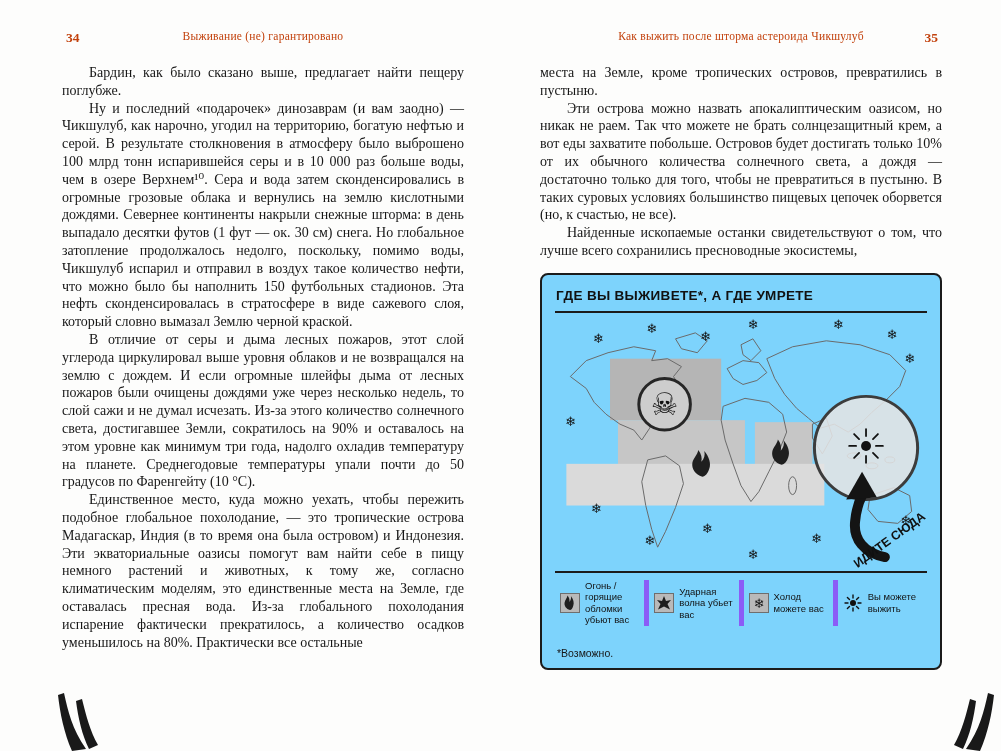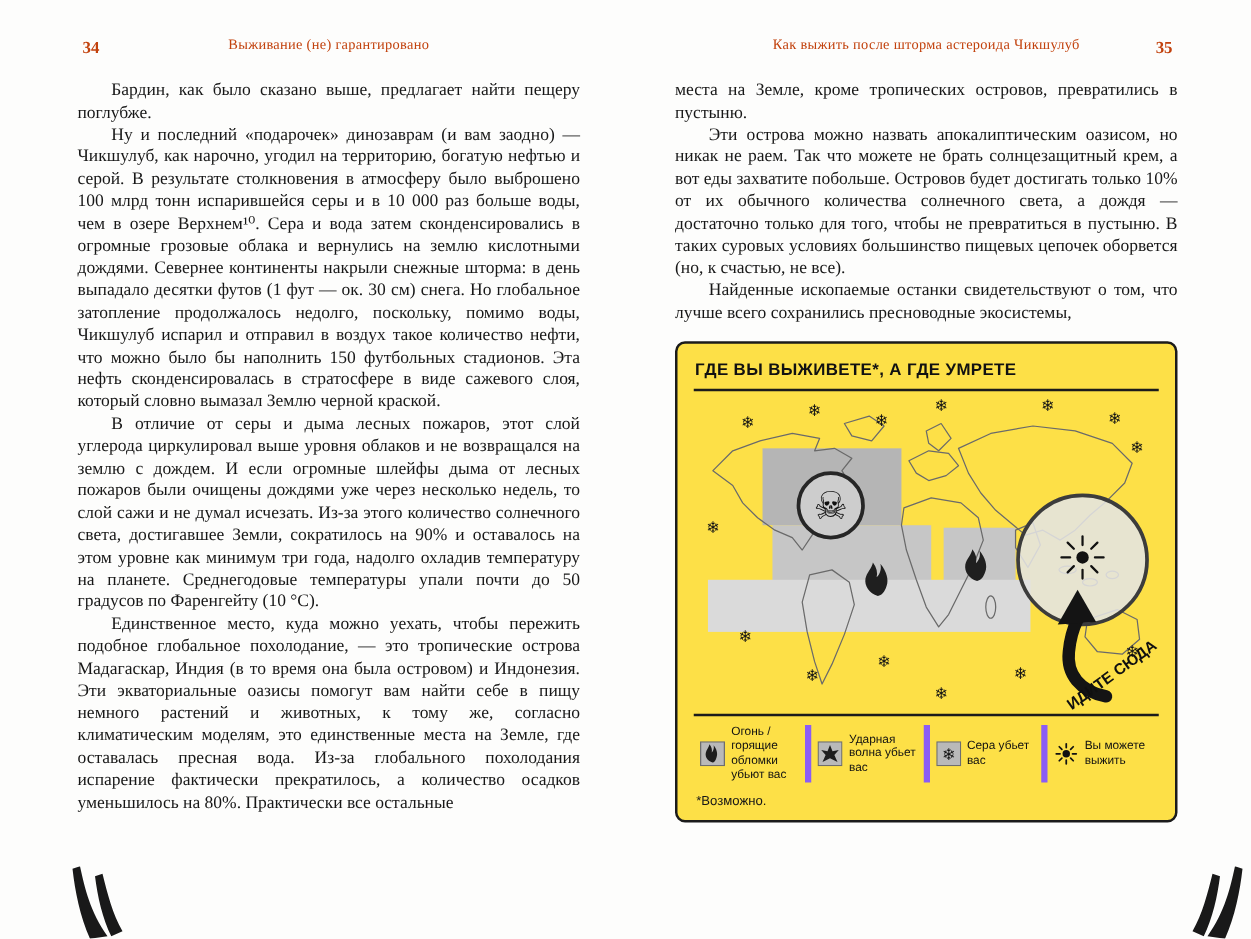--- a/index.html
+++ b/index.html
@@ -28,21 +28,21 @@
     text-indent:27px;
     hyphens:auto;
   }
   .body-text p.no-indent { text-indent:0; }
 
   
   .infobox {
     margin-top:13px;
     border:2.5px solid #1b1b1b;
     border-radius:8px;
-    background:#fde047;
+    background:#7dd3fc;
     padding:11px 13px 9px;
   }
   .infobox-title {
     font-family:"Liberation Sans","DejaVu Sans",sans-serif;
     font-weight:bold;
     font-size:13.5px;
     letter-spacing:.3px;
     color:#111;
     padding:2px 1px 8px;
     border-bottom:2px solid #1b1b1b;
@@ -58,21 +58,21 @@
     font-size:9.5px;
     line-height:11.5px;
     color:#111;
   }
   .legend-item { flex:1; display:flex; gap:5px; align-items:center; padding:0 5px; }
   .legend-item + .legend-item { border-left:5px solid #8b5cf6; }
   .legend-icon { flex:0 0 auto; margin-top:1px; }
   .infobox-footnote {
     font-family:"Liberation Sans","DejaVu Sans",sans-serif;
     font-size:10.5px;
-    margin-top:9px;
+    margin-top:21px;
     padding-left:2px;
   }
 
   .talon { position:absolute; bottom:0; width:44px; height:58px; }
   .talon-left  { left:56px; }
   .talon-right { left:952px; transform:scaleX(-1); }
 </style>
 </head>
 <body>
 
@@ -191,21 +191,21 @@
           <rect x="0.5" y="0.5" width="19" height="19" fill="#b9b9b9" stroke="#6e6e6e"></rect>
           <polygon points="10,3 12,8 17,7 13.5,11 16,16.5 10,13.5 4,16.5 6.5,11 3,7 8,8" fill="#1e1e1e"></polygon>
         </svg>
         <span>Ударная волна убьет вас</span>
       </div>
       <div class="legend-item">
         <svg class="legend-icon" width="20" height="20" viewBox="0 0 20 20">
           <rect x="0.5" y="0.5" width="19" height="19" fill="#b9b9b9" stroke="#6e6e6e"></rect>
           <text x="10" y="15" text-anchor="middle" font-family="DejaVu Sans, sans-serif" font-size="13" fill="#141414">❄</text>
         </svg>
-        <span>Сера убьет вас</span>
+        <span>Холод можете вас</span>
       </div>
       <div class="legend-item">
         <svg class="legend-icon" width="20" height="20" viewBox="0 0 20 20">
           <g stroke="#111" stroke-width="1.4" stroke-linecap="round">
             <circle cx="10" cy="10" r="3" fill="#111" stroke="none"></circle>
             <line x1="15" y1="10" x2="18" y2="10"></line>
             <line x1="5" y1="10" x2="2" y2="10"></line>
             <line x1="10" y1="5" x2="10" y2="2"></line>
             <line x1="10" y1="15" x2="10" y2="18"></line>
             <line x1="13.5" y1="6.5" x2="15.6" y2="4.4"></line>

